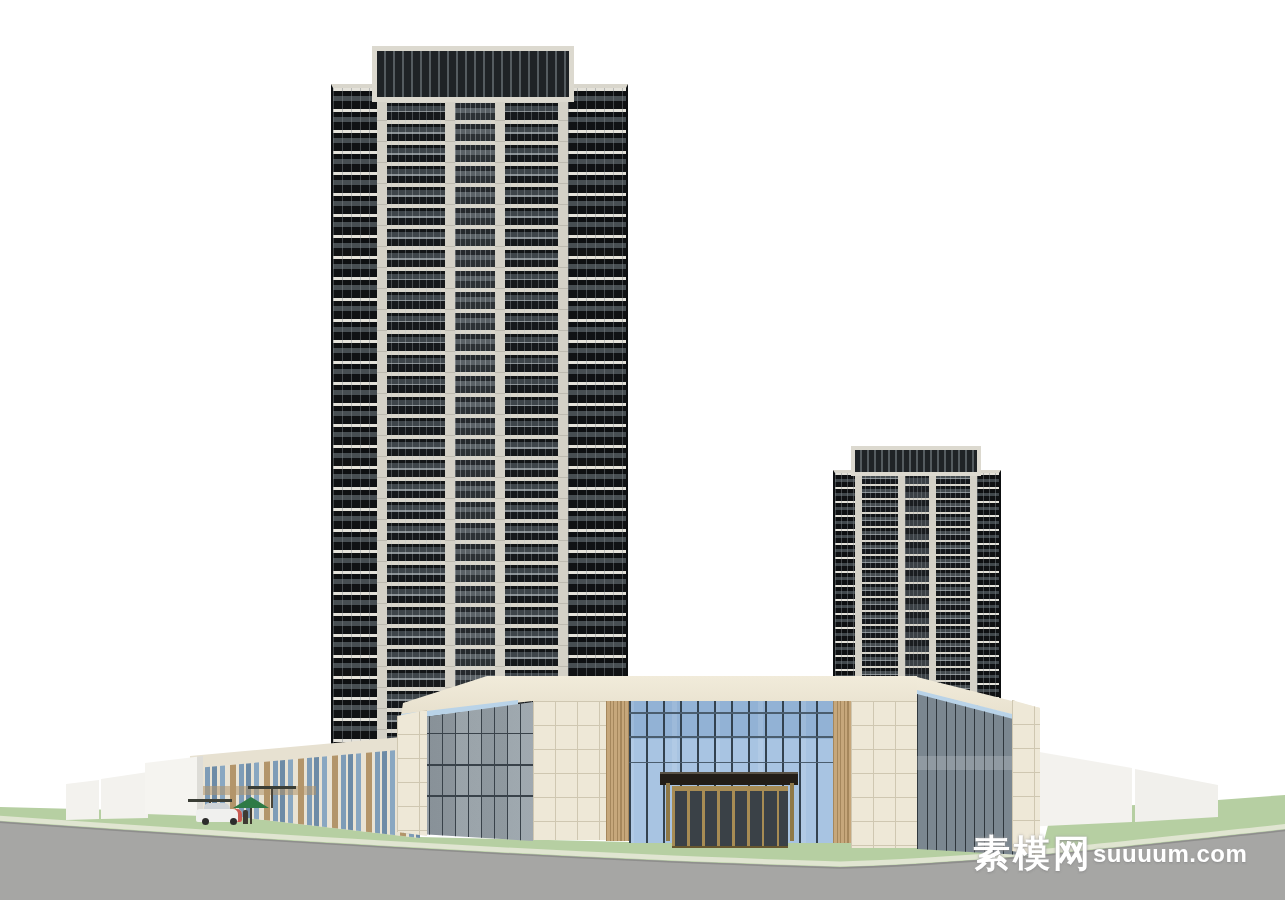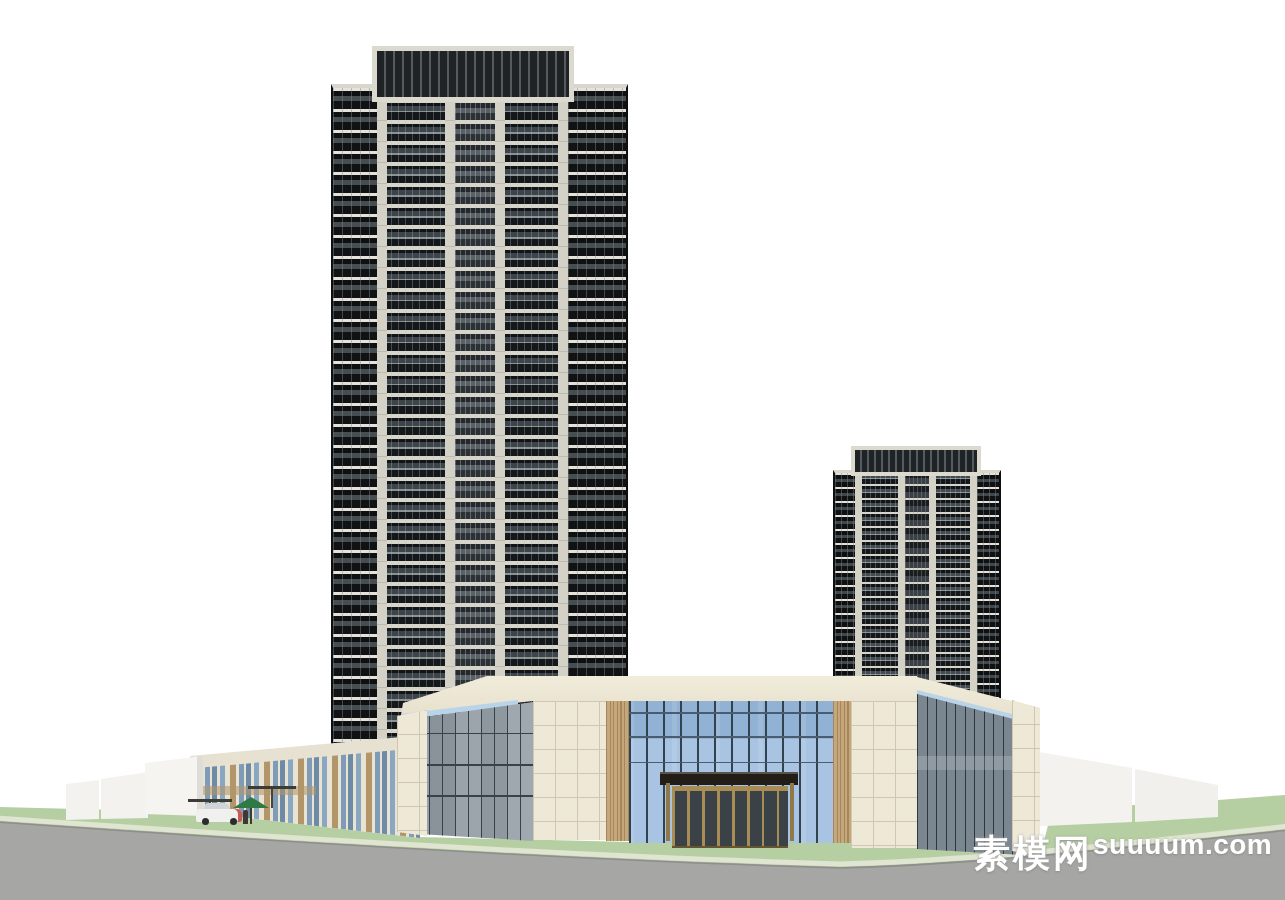--- a/index.html
+++ b/index.html
@@ -52,24 +52,24 @@
     linear-gradient(180deg, transparent 0 62px, rgba(255,255,255,.16) 62px 76px, transparent 76px),
     repeating-linear-gradient(90deg, #2f373d 0 1.2px, transparent 1.2px 9.5px),
     var(--glass_right);}
   .doors{background:repeating-linear-gradient(90deg, var(--gold) 0 2.5px, var(--door_glass) 2.5px 15px);
          border-top:5px solid var(--gold);border-bottom:2px solid #66562f;}
   .lb-stripes{position:absolute;inset:0;background:repeating-linear-gradient(90deg,
       var(--tan_pier) 0 6px,#e9e3d4 6px 9px,#7e9cb7 9px 14px,#e9e3d4 14px 16px,
       #6d8ba6 16px 21px,#e9e3d4 21px 24px,#89a7c1 24px 29px,#e9e3d4 29px 34px);}
   .wall{background:linear-gradient(90deg,#e4e3de 0 6px,var(--white_wall) 6px);}
   
-  #watermark{display:flex;align-items:flex-start;color:var(--watermark);font-weight:bold;
+  #watermark{display:flex;align-items:center;color:var(--watermark);font-weight:bold;
     text-shadow:0 0 3px rgba(170,170,170,.9),0 1px 2px rgba(110,110,110,.6);white-space:nowrap;}
   #watermark .cjk{font-size:37px;letter-spacing:3px;}
-  #watermark .latin{font-size:28px;letter-spacing:0.5px;}
+  #watermark .latin{font-size:24px;letter-spacing:0.5px;}
 </style>
 </head>
 <body>
 
 <div id="stage">
 
   <svg class="abs" style="left:0;top:0;z-index:1" width="1285" height="900" viewBox="0 0 1285 900">
     <path style="fill:var(--lawn)" d="M0,807 L196,812 L420,837 L629,842 L850,843 L917,848 L1040,856 L1052,810 L1218,800 L1285,795 L1285,882 L0,882 Z"></path>
     <path style="fill:none;stroke:var(--curb);stroke-width:5" d="M-5,818 C250,836 560,856 840,864 C990,860 1150,841 1290,826"></path>
     <path style="fill:var(--road)" d="M-5,821 C250,839 560,859 840,867 C990,863 1150,844 1290,829 L1290,905 L-5,905 Z"></path>

